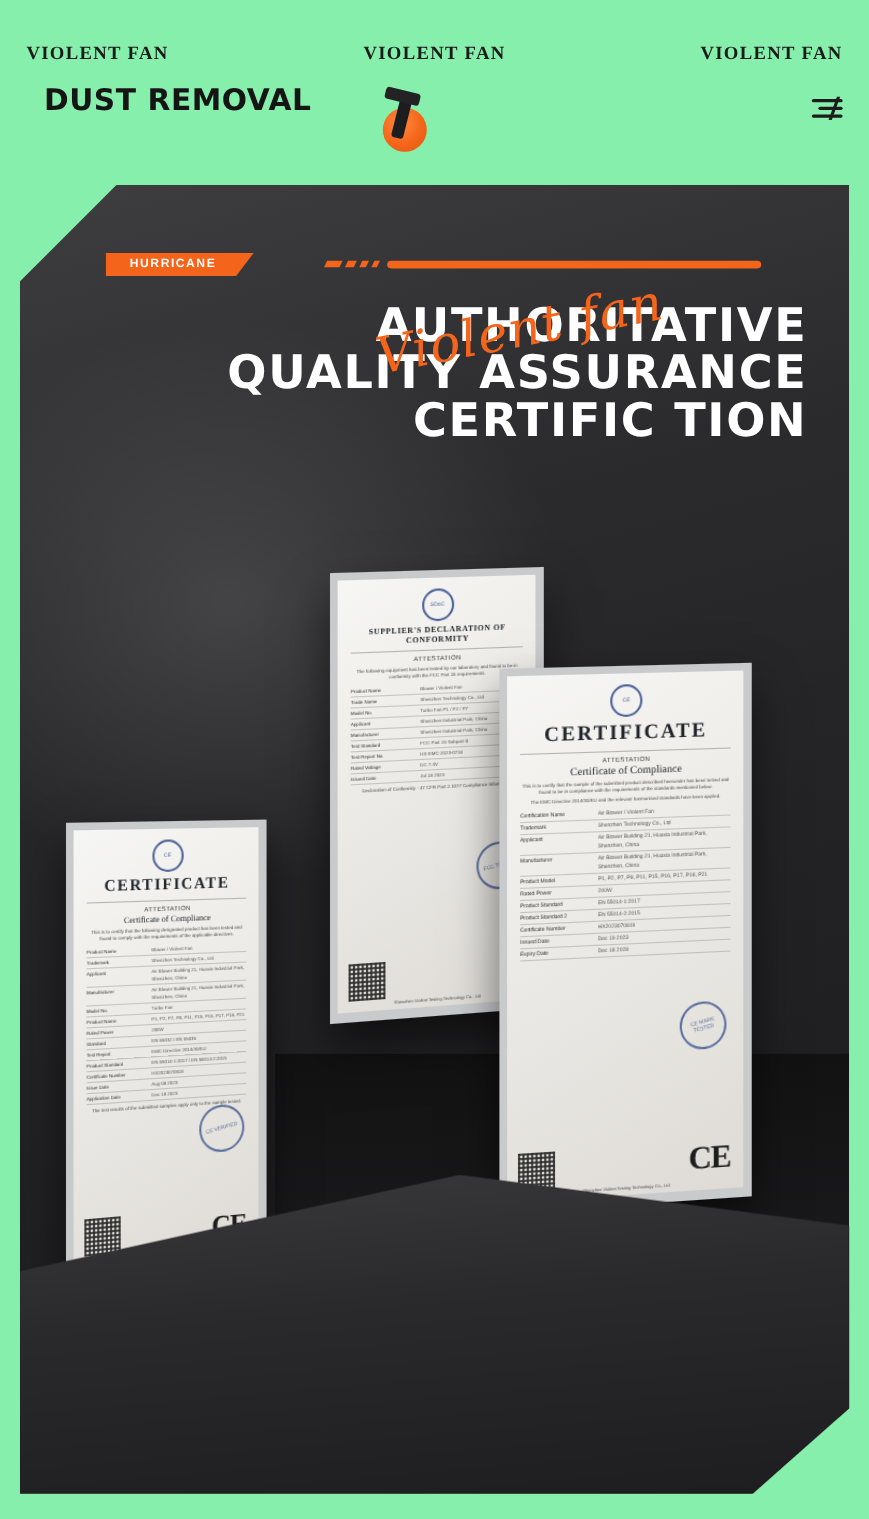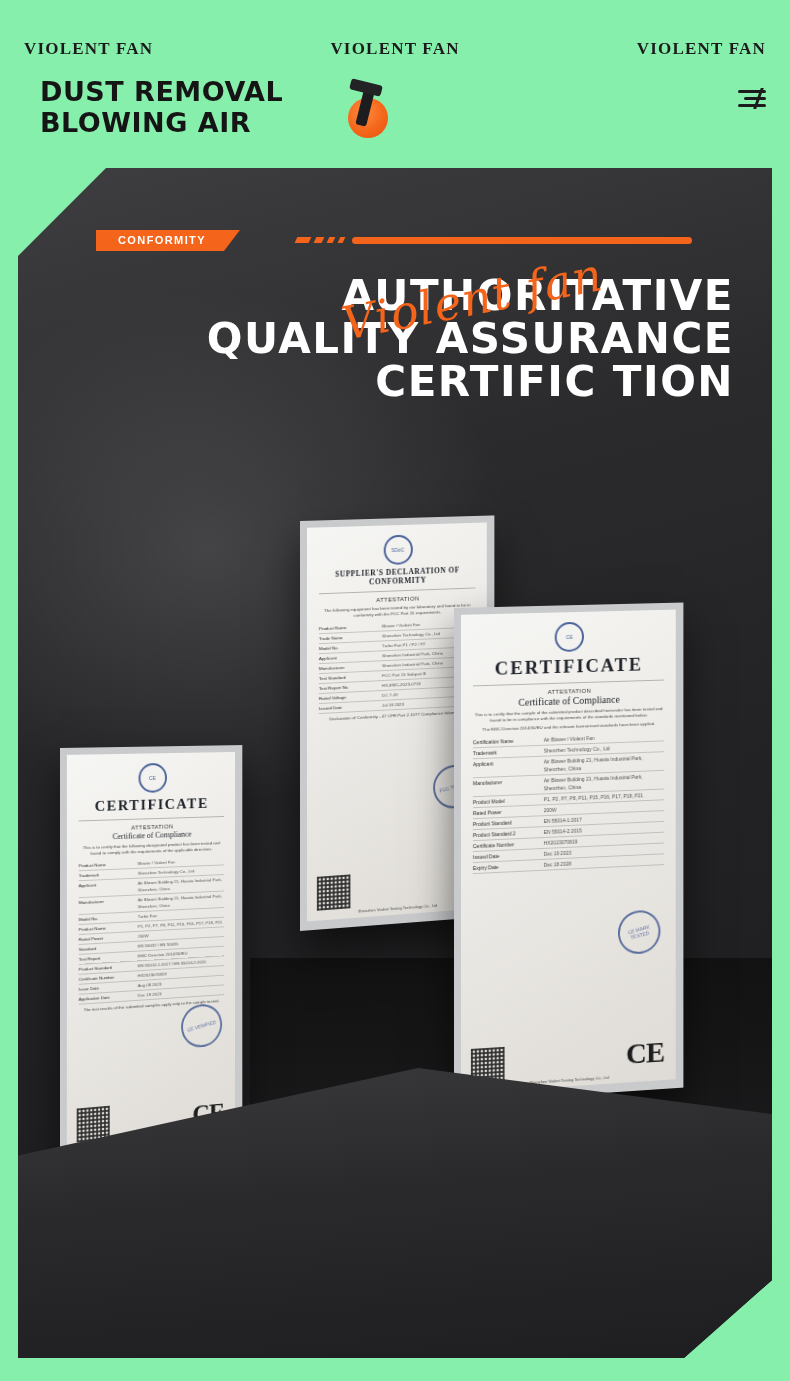--- a/index.html
+++ b/index.html
@@ -416,41 +416,40 @@
 <div class="page">
 
   <div class="marquee">
     <span>VIOLENT FAN</span>
     <span>VIOLENT FAN</span>
     <span>VIOLENT FAN</span>
   </div>
 
   <div class="headline">
     <div class="line">DUST REMOVAL</div>
-    <div class="line">BLOWING AIR</div>
   </div>
 
   <div class="fanmark">
     <div class="disc"></div>
     <div class="body"></div>
     <div class="head"></div>
   </div>
 
   <div class="menu-icon">
     <i></i>
     <i></i>
     <i></i>
     <div class="slash"></div>
   </div>
 
   <div class="panel">
     <div class="glow"></div>
 
     <div class="tagrow">
-      <div class="tag">CONFORMITY</div>
+      <div class="tag">HURRICANE</div>
       <div class="dashes">
         <i></i>
           <i></i>
           <i></i>
           <i></i>
       </div>
       <div class="bar"></div>
     </div>
 
     <div class="title">

